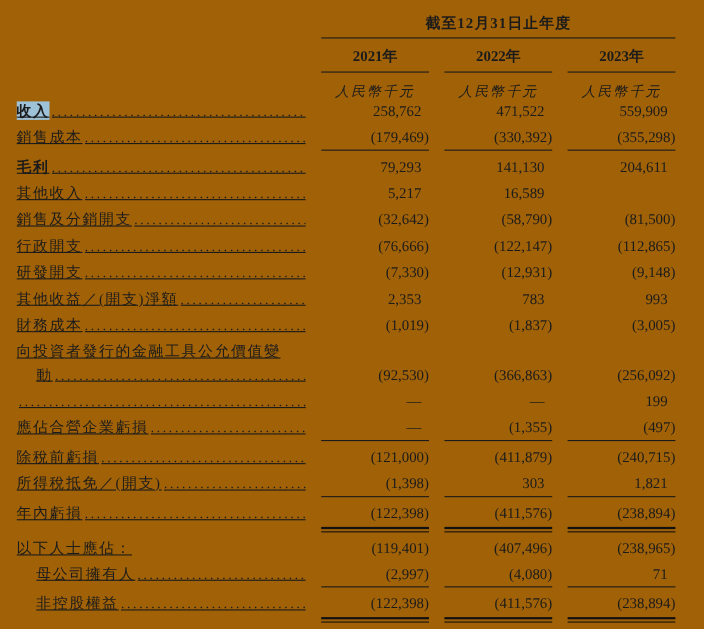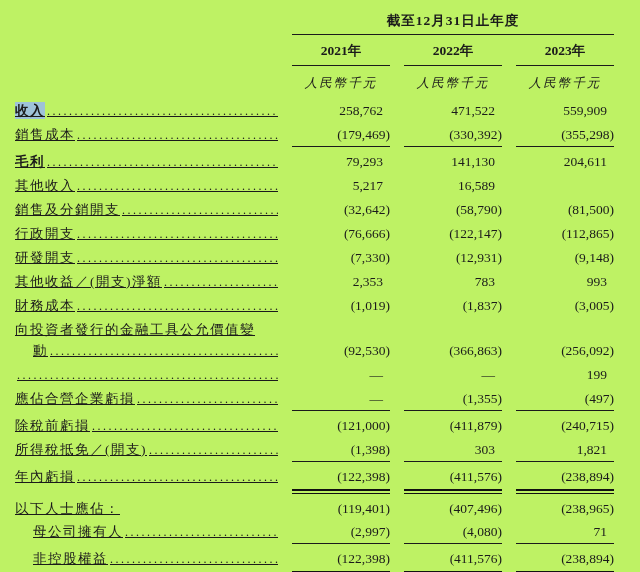--- a/index.html
+++ b/index.html
@@ -3,21 +3,21 @@
 <meta charset="utf-8">
 <style>
   * { margin: 0; padding: 0; box-sizing: border-box; }
   html, body { background: #ffffff; }
   body { font-family: "Liberation Serif", "DejaVu Serif", serif; color: #1b1b1b; }
 
   .page {
     position: relative;
     width: 640px;
     height: 572px;
-    background: #bef264;
+    background: #a16207;
     overflow: hidden;
     padding: 12px 0 0 15px;
   }
 
   .grid-row {
     display: grid;
     grid-template-columns: 263px 98px 98px 98px;
     column-gap: 14px;
     align-items: baseline;
   }
@@ -33,21 +33,21 @@
     border-bottom: 1.5px solid #1b1b1b;
   }
   .years-row { margin-top: 7px; }
   .year-cell {
     text-align: center;
     font-weight: bold;
     font-size: 13.5px;
     padding-bottom: 5px;
     border-bottom: 1.5px solid #1b1b1b;
   }
-  .unit-row { margin-top: 9px; margin-bottom: 10px; }
+  .unit-row { margin-top: 9px; }
   .unit-cell {
     text-align: center;
     font-style: italic;
     font-size: 12.5px;
     letter-spacing: 2px;
   }
 
   
   .row { margin-bottom: 6px; font-size: 13.5px; line-height: 17px; text-decoration: underline; }
   .label-cell {

